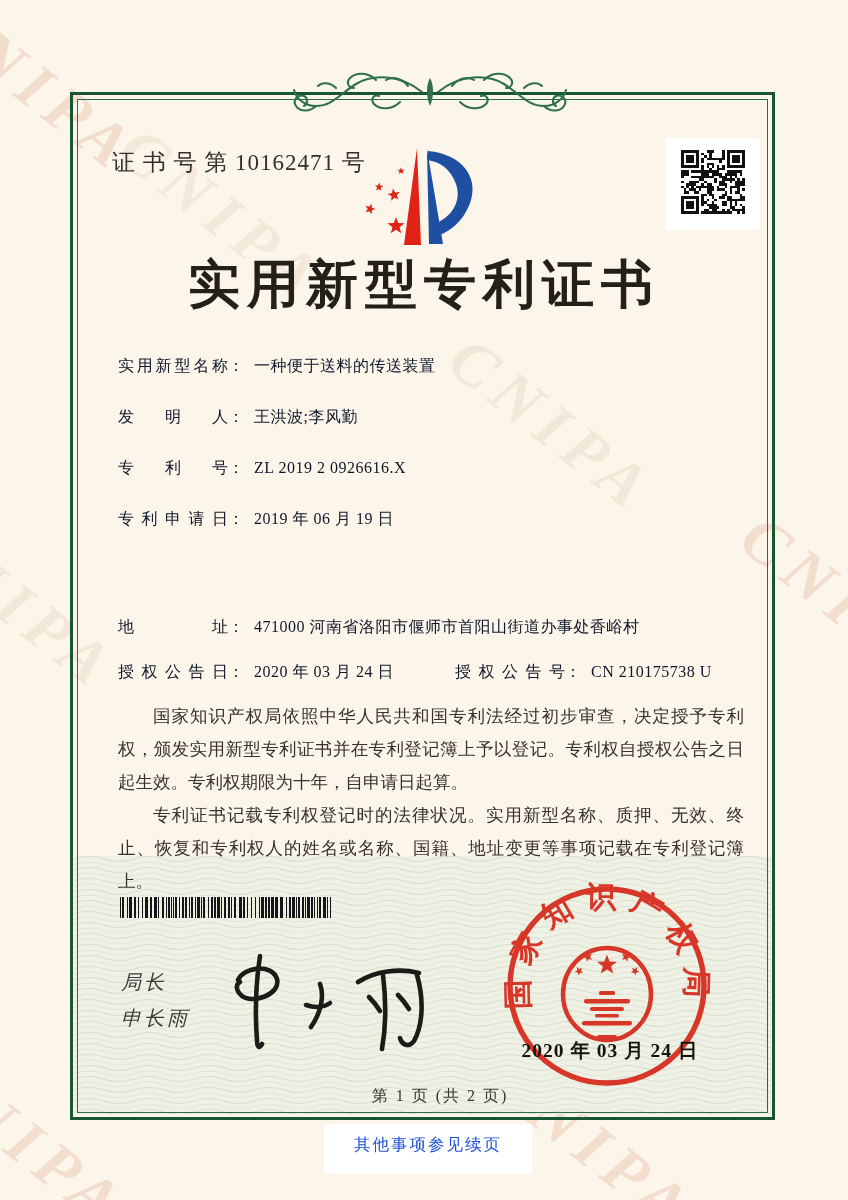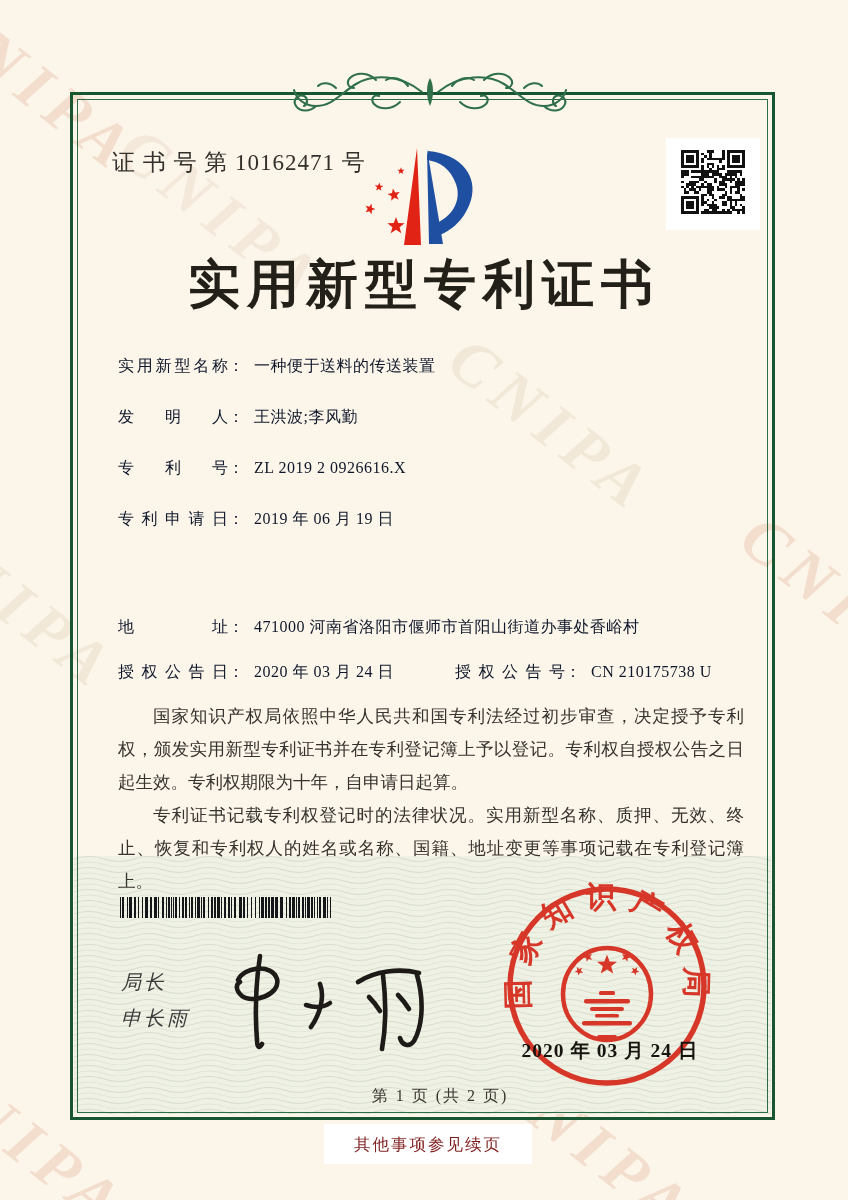--- a/index.html
+++ b/index.html
@@ -55,23 +55,23 @@
     font-family:"Liberation Sans","DejaVu Sans",sans-serif;
     font-size:20px;letter-spacing:3px;color:#3b3b3b;font-style:italic;}
   .officer.title-line{top:969px;}
   .officer.name-line{top:1005px;}
   .signature{position:absolute;left:222px;top:942px;z-index:3;}
   .seal{position:absolute;left:500px;top:879px;z-index:4;}
   .seal-date{position:absolute;left:518px;top:1037px;width:184px;z-index:5;
     text-align:center;font-size:19.5px;font-weight:600;letter-spacing:1px;color:#17140f;}
   .page-info{position:absolute;left:74px;top:1086px;width:700px;z-index:3;
     text-align:center;font-size:16px;letter-spacing:2px;color:#3a362f;margin-left:16px;}
-  .continuation{position:absolute;left:324px;top:1124px;width:208px;height:40px;z-index:4;
+  .continuation{position:absolute;left:324px;top:1124px;width:208px;height:50px;z-index:4;
     background:#ffffff;text-align:center;line-height:42px;font-size:16.5px;
-    letter-spacing:2px;color:#7f1d1d;}
+    letter-spacing:2px;color:#1d4ed8;}
 </style>
 </head>
 <body>
 
 <div class="page">
 
   <div class="wm wm-pink" style="left:-38px;top:-18px;">CNIPA</div>
   <div class="wm wm-faint" style="left:150px;top:112px;">CNIPA</div>
   <div class="wm wm-beige" style="left:480px;top:322px;">CNIPA</div>
   <div class="wm wm-beige" style="left:-58px;top:500px;">CNIPA</div>

